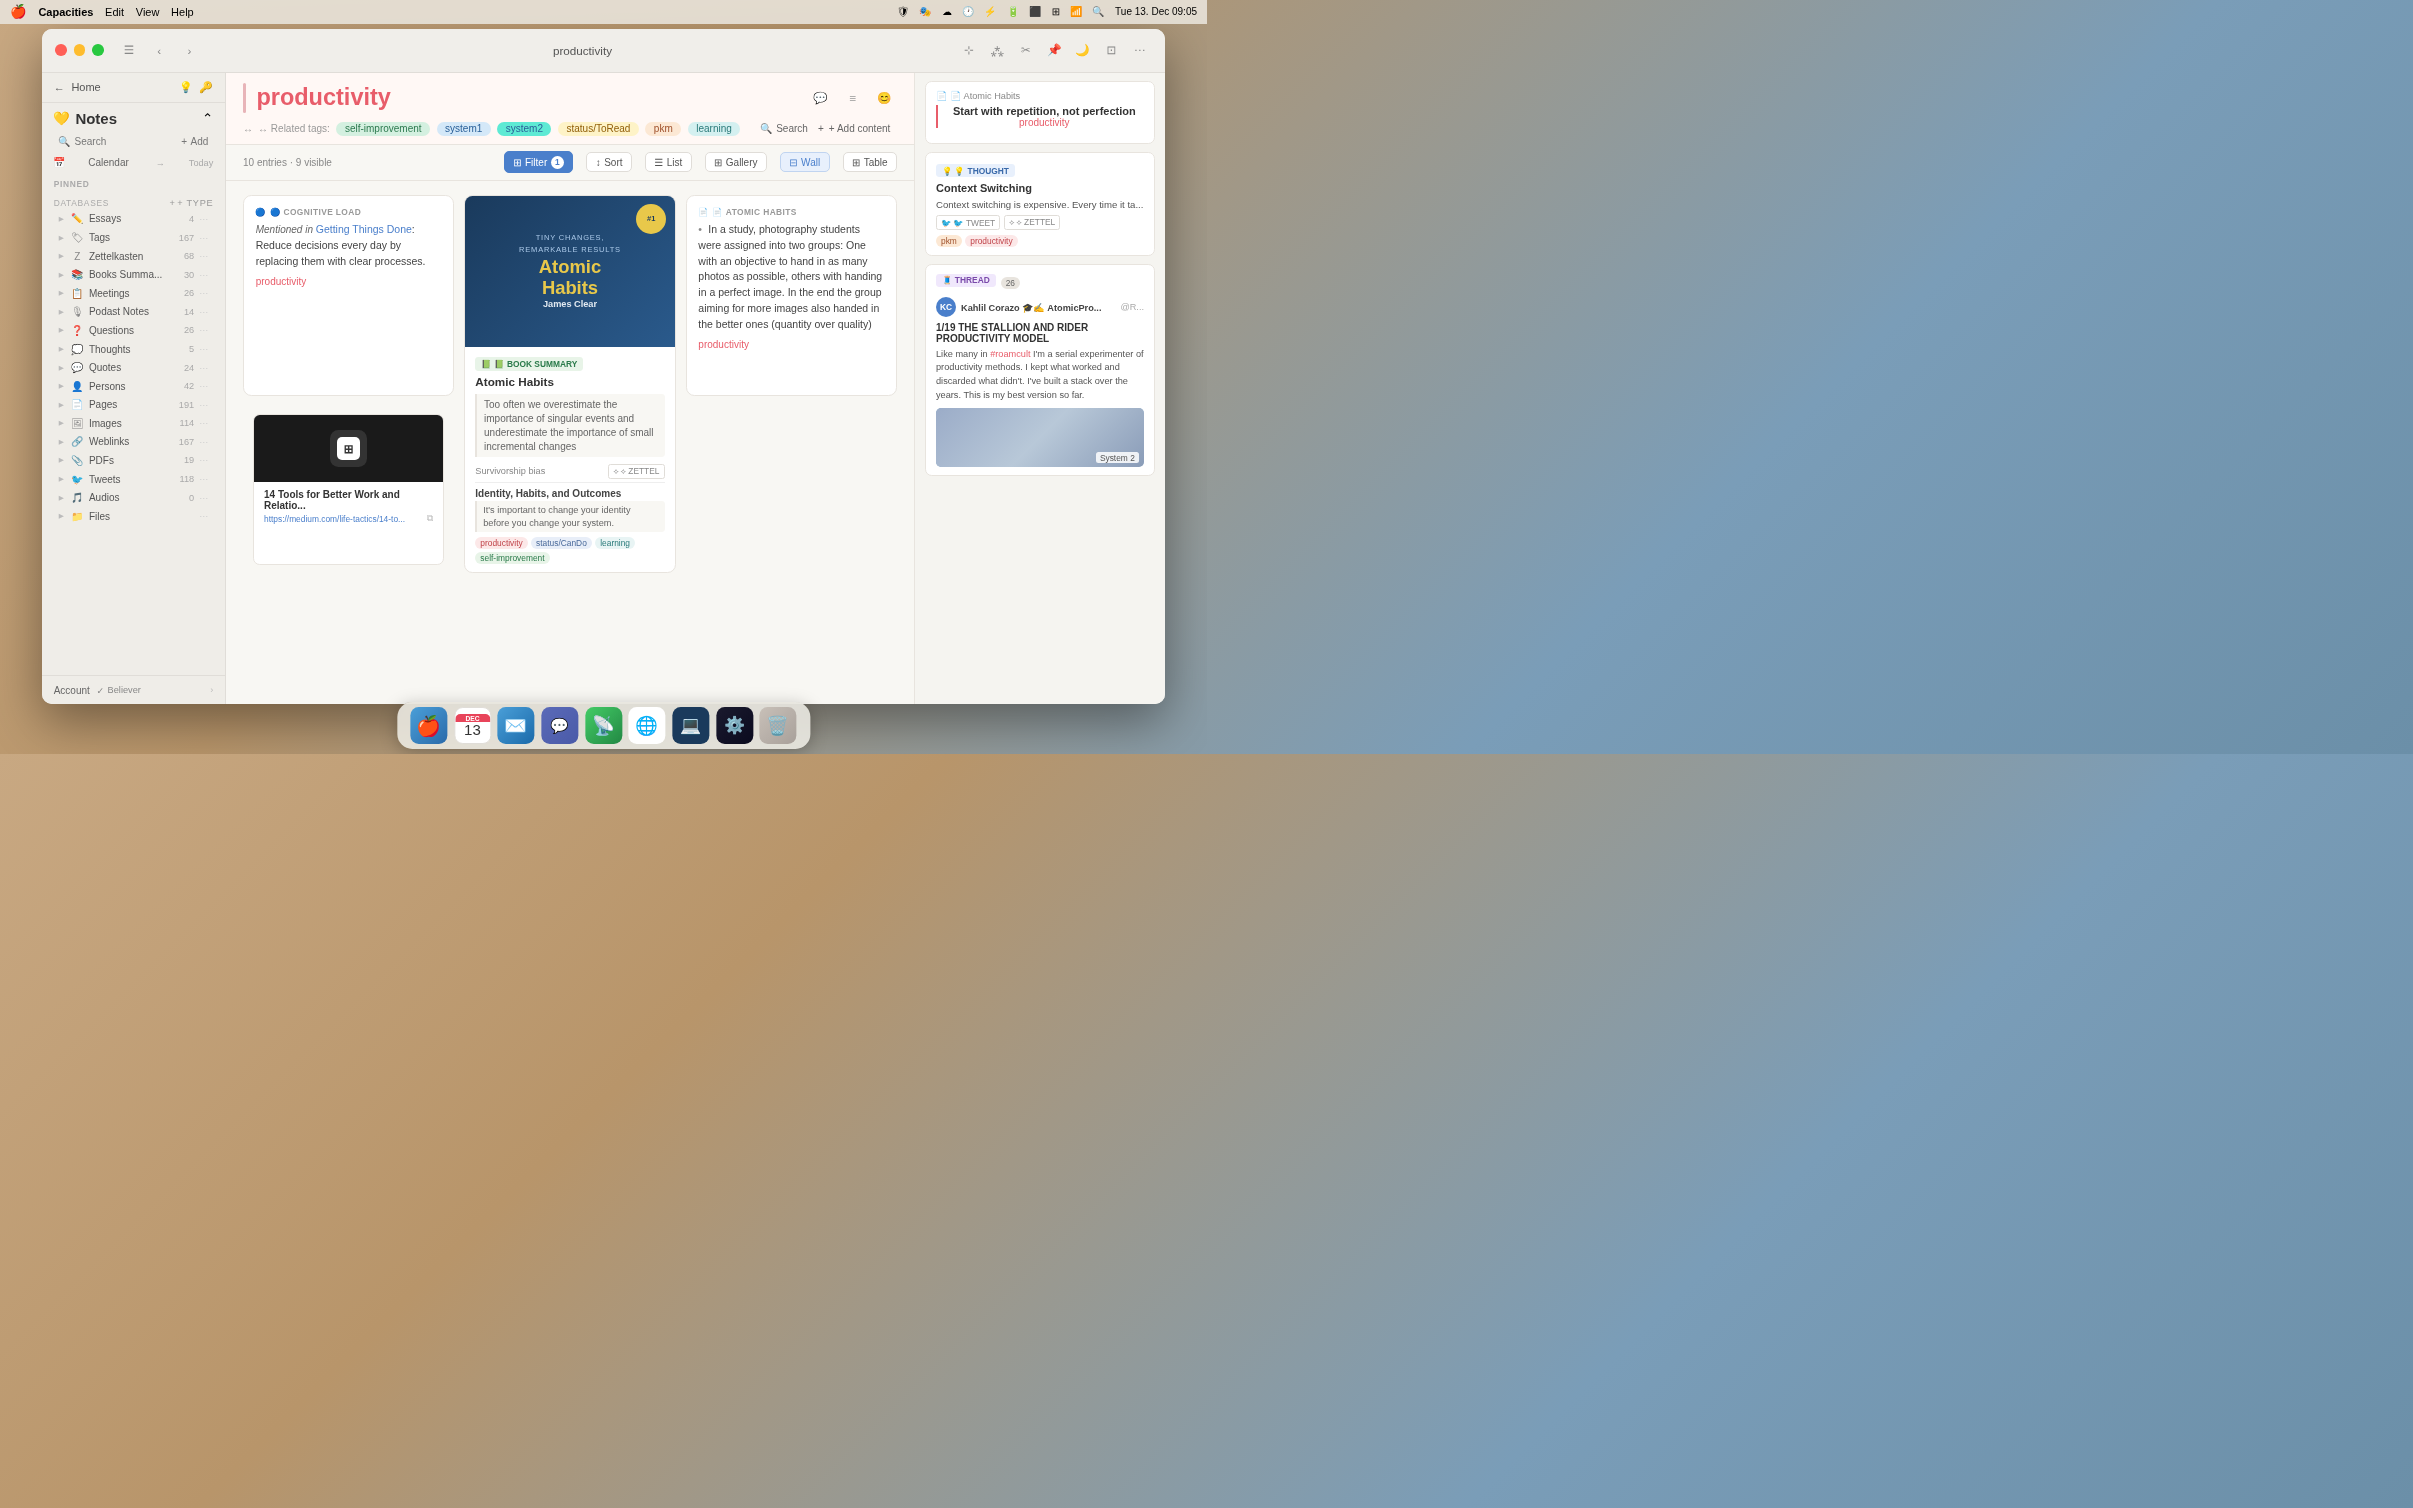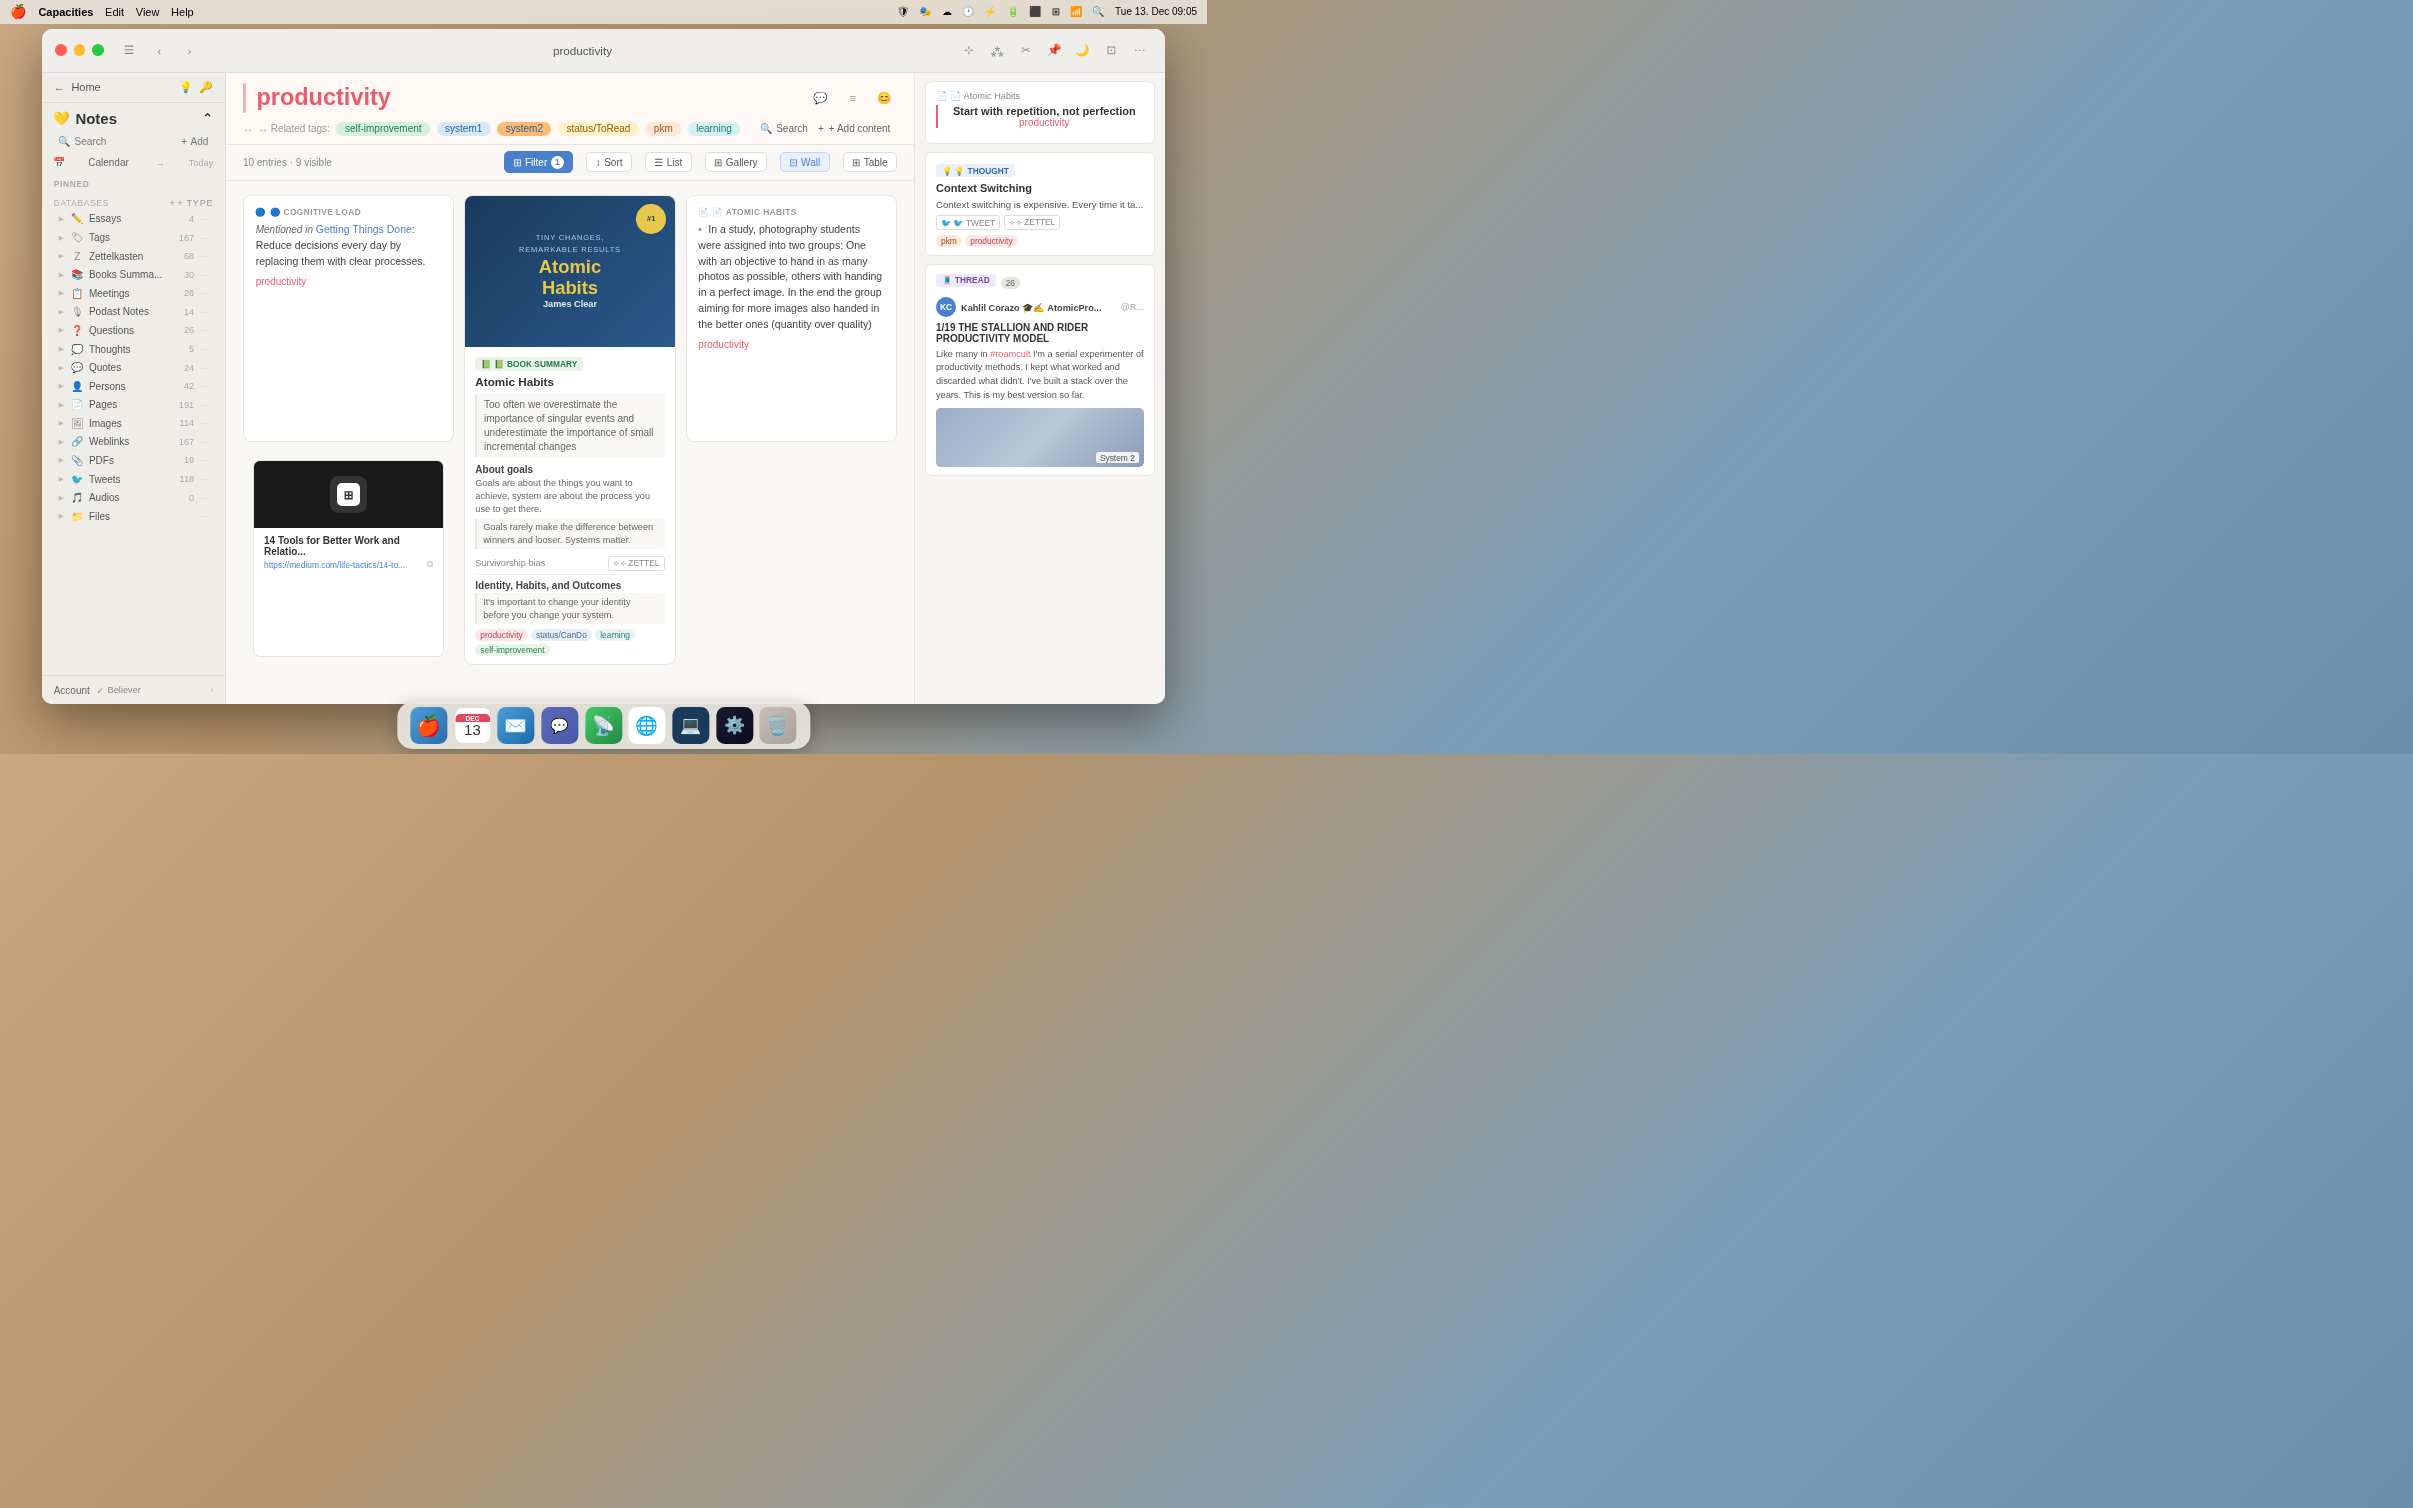--- a/index.html
+++ b/index.html
@@ -228,21 +228,21 @@
     }
     .tag-pill {
       padding: 1.7px 8.4px;
       border-radius: 10px;
       font-size: 10px;
       cursor: pointer;
       font-weight: 500;
     }
     .tag-green { background: #d4f0e0; color: #2d7a4f; }
     .tag-blue { background: #d4e8f8; color: #2a6099; }
-    .tag-blue2 { background: #fdba74; color: #2a6099; }
+    .tag-blue2 { background: #5eead4; color: #2a6099; }
     .tag-yellow { background: #fef3c7; color: #92600a; }
     .tag-orange { background: #fce8d4; color: #a0522d; }
     .tag-teal { background: #d4f0f0; color: #2a7a7a; }
     .add-content-btn {
       display: flex; align-items: center; gap: 3.4px;
       font-size: 10px; color: #666;
       padding: 2.5px 6.7px; border-radius: 4.2px; cursor: pointer;
       margin-left: auto;
     }
 
@@ -881,25 +881,20 @@
             </div>
             <div class="book-cover-badge">#1</div>
           </div>
           <div class="book-card-body">
             <div class="book-summary-badge">
               <span>📗</span>
               <span>📗 BOOK SUMMARY</span>
             </div>
             <div class="book-title">Atomic Habits</div>
             <div class="book-quote">Too often we overestimate the importance of singular events and underestimate the importance of small incremental changes</div>
-            <div class="book-section">
-              <div class="book-section-title">About goals</div>
-              <div class="book-section-text">Goals are about the things you want to achieve, system are about the process you use to get there.</div>
-              <div class="book-section-quote">Goals rarely make the difference between winners and looser. Systems matter.</div>
-            </div>
             <div class="book-bias-row">
               <span>Survivorship bias</span>
               <div class="zettel-badge">
                 <span>⟡</span>
                 <span>⟡ ZETTEL</span>
               </div>
             </div>
             <div class="identity-section">
               <div class="book-section-title">Identity, Habits, and Outcomes</div>
               <div class="book-section-quote">It's important to change your identity before you change your system.</div>

